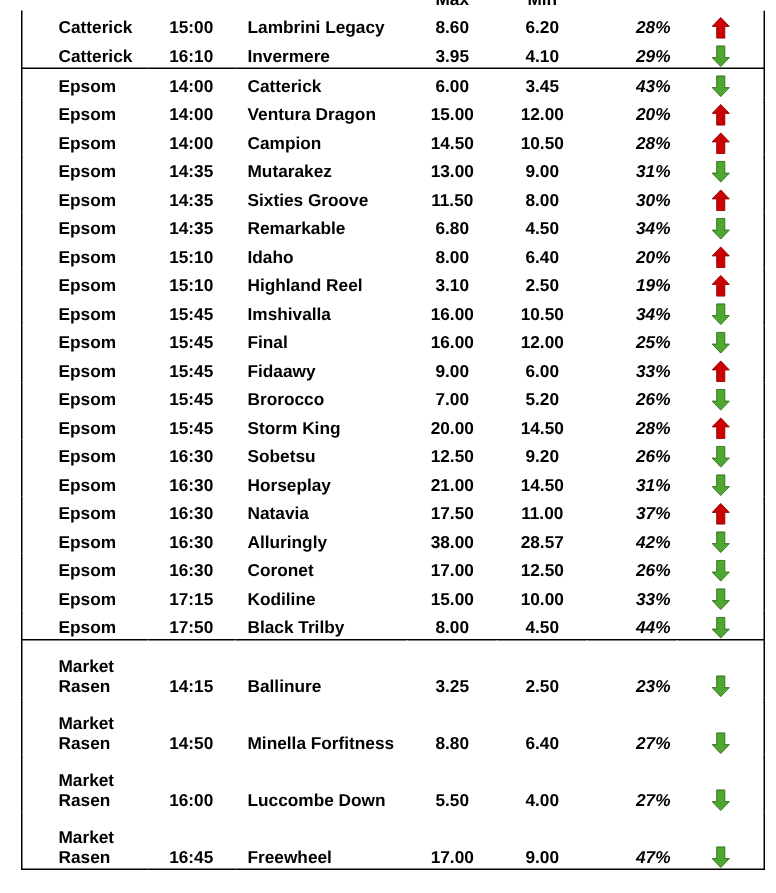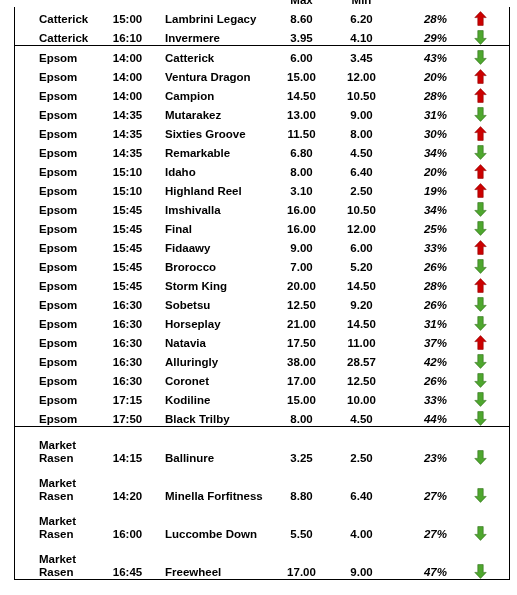--- a/index.html
+++ b/index.html
@@ -410,21 +410,21 @@
           <td class="d-sel">Ballinure</td>
           <td class="d-max">3.25</td>
           <td class="d-min">2.50</td>
           <td class="d-move">23%</td>
           <td class="d-arrow"><span class="arw"><svg width="13" height="15" viewBox="0 0 13 15">
                 <path d="M6.5 14.4 L0.8 8.4 L3.8 8.4 L3.8 0.6 L9.2 0.6 L9.2 8.4 L12.2 8.4 Z" fill="#4ea72e" stroke="#2f6b1a" stroke-width="0.6" stroke-linejoin="round"></path>
               </svg></span></td>
         </tr>
         <tr class="data tall">
           <td class="d-track">Market Rasen</td>
-          <td class="d-time">14:20</td>
+          <td class="d-time">14:50</td>
           <td class="d-sel">Minella Forfitness</td>
           <td class="d-max">8.80</td>
           <td class="d-min">6.40</td>
           <td class="d-move">27%</td>
           <td class="d-arrow"><span class="arw"><svg width="13" height="15" viewBox="0 0 13 15">
                 <path d="M6.5 14.4 L0.8 8.4 L3.8 8.4 L3.8 0.6 L9.2 0.6 L9.2 8.4 L12.2 8.4 Z" fill="#4ea72e" stroke="#2f6b1a" stroke-width="0.6" stroke-linejoin="round"></path>
               </svg></span></td>
         </tr>
         <tr class="data tall">
           <td class="d-track">Market Rasen</td>

